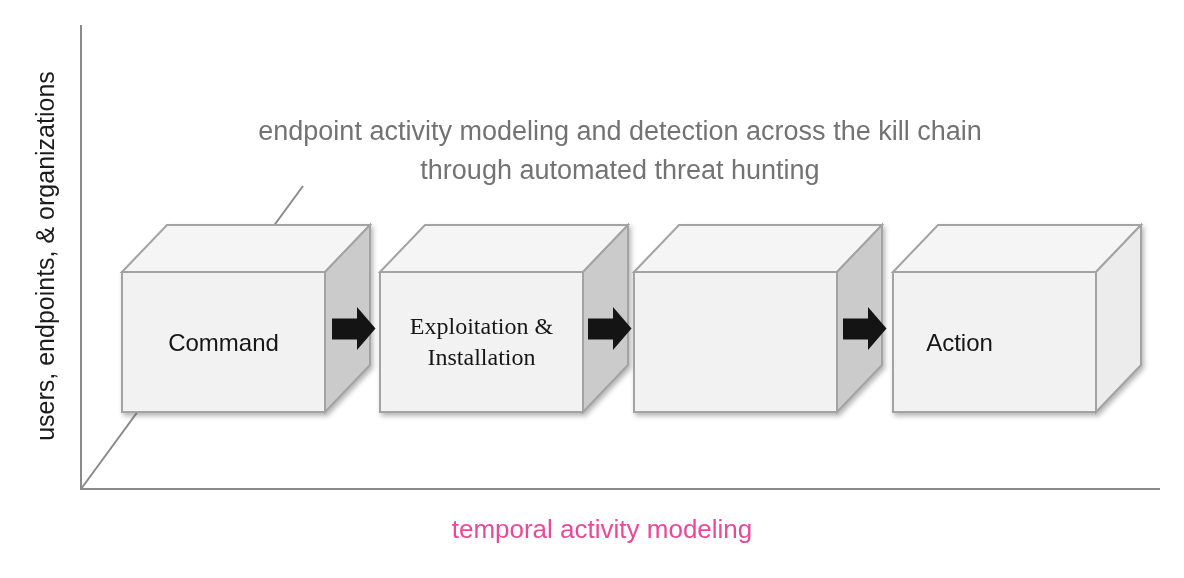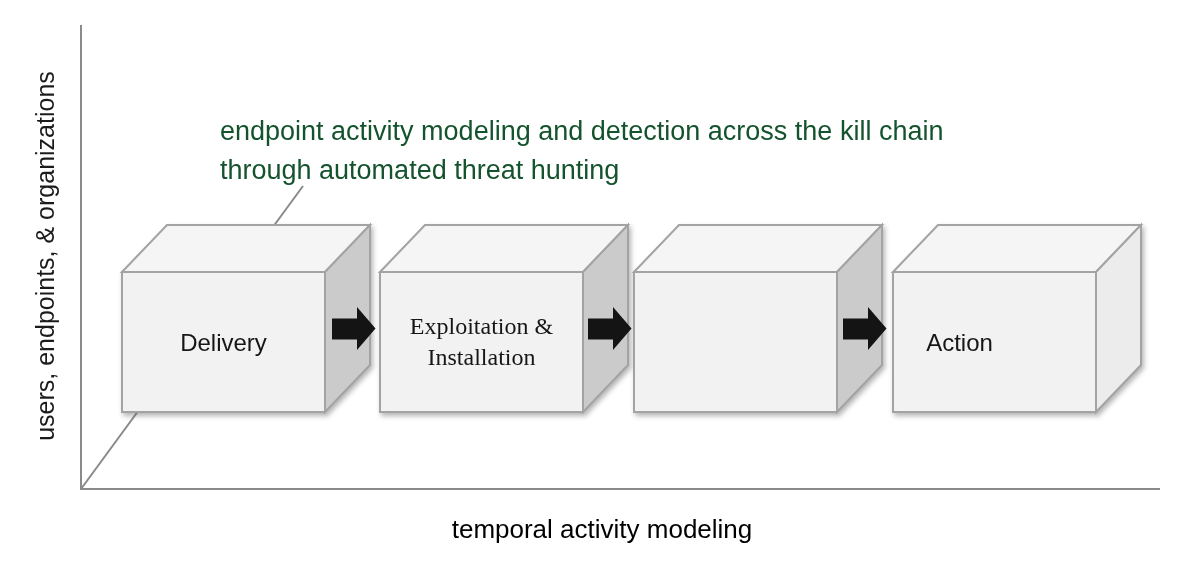--- a/index.html
+++ b/index.html
@@ -19,33 +19,33 @@
   svg.diagram-canvas {
     position: absolute;
     left: 0; top: 0;
     width: 1184px; height: 578px;
   }
   .box3d { filter: drop-shadow(2px 3px 2.5px rgba(90,90,90,0.45)); }
   .diagram-title {
     position: absolute;
     left: 220px; top: 112px;
     width: 800px;
-    text-align: left;
+    text-align: center;
     font-size: 27px;
     line-height: 39px;
-    color: #14532d;
+    color: #737373;
     white-space: nowrap;
   }
   .axis-label-x {
     position: absolute;
     left: 302px; top: 514px;
     width: 600px;
     text-align: center;
     font-size: 26px;
-    color: #000000;
+    color: #ec4899;
   }
   .axis-label-y {
     position: absolute;
     left: -167px; top: 239px;
     width: 430px; height: 34px;
     transform: rotate(-90deg);
     text-align: center;
     font-size: 25px;
     color: #1b1b1b;
   }
@@ -108,17 +108,17 @@
   </svg>
 
   <div class="diagram-title">
     <div>endpoint activity modeling and detection across the kill chain</div>
     <div>through automated threat hunting</div>
   </div>
 
   <div class="axis-label-y">users, endpoints, &amp; organizations</div>
   <div class="axis-label-x">temporal activity modeling</div>
 
-  <div class="box-label l1">Delivery</div>
+  <div class="box-label l1">Command</div>
   <div class="box-label l2">Exploitation &amp; Installation</div>
   <div class="box-label l4">Action</div>
 
 </div>
 
 </body></html>

